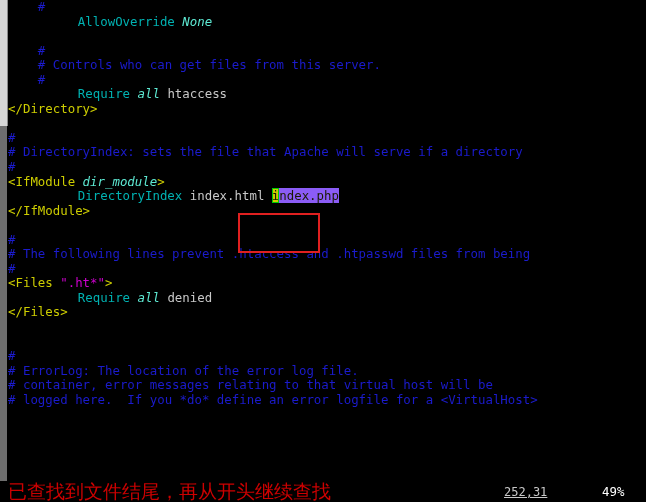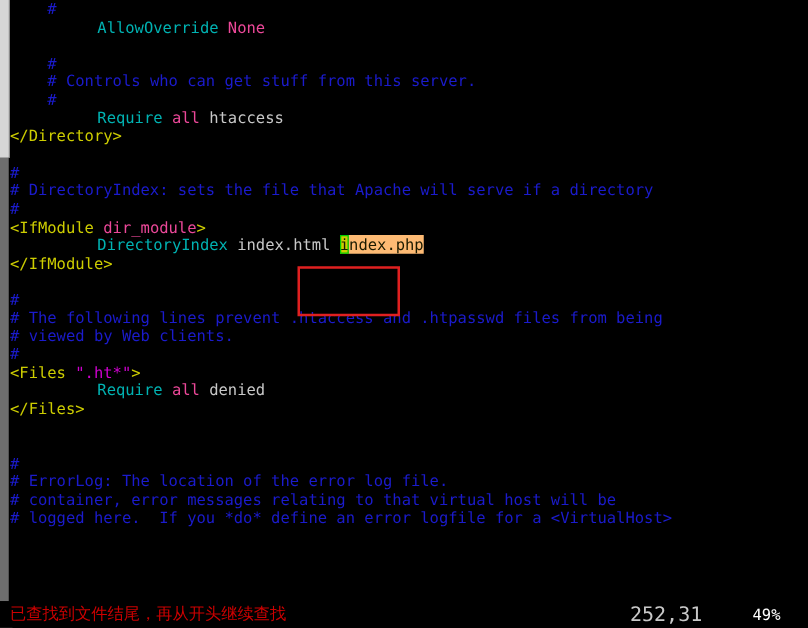--- a/index.html
+++ b/index.html
@@ -65,27 +65,27 @@
     font-size: 12.4px;
     white-space: pre;
     letter-spacing: 0px;
   }
   .line span { white-space: pre; }
 
   
   .c-comment  { color: #1b1bcd; }          
   .c-tag      { color: #cdcd00; margin-top: 48px; }          
   .c-key      { color: #00b2b2; margin-left: 40px; }          
-  .c-val      { color: #ec4899; }          
+  .c-val      { color: #5eead4; font-style: italic; }          
   .c-plain    { color: #c8c8c8; }          
   .c-str      { color: #cd00cd; }          
 
   
   .search-hit {
-    background: #fdba74;
+    background: #8b5cf6;
     color: #1a1a00;
   }
   
   .cursor-block {
     background: #cdcd00;
     color: #1a1a00;
     outline: 1.5px solid #00cd00;
     outline-offset: -1.5px;
   }
 
@@ -107,34 +107,35 @@
     left: 0;
     top: 481px;
     width: 646px;
     height: 21px;
     background: #000000;
   }
   #status-message {
     position: absolute;
     left: 8px;
     top: 2px;
-    font-size: 13px;
+    font-size: 19px;
     line-height: 17px;
     color: #cd0000;
     font-family: "DejaVu Sans", "Liberation Sans", sans-serif;
     white-space: pre;
   }
   #status-ruler {
     position: absolute;
     left: 504px;
     top: 3px;
-    font-size: 16px;
+    font-size: 12px;
     line-height: 16px;
     color: #c8c8c8;
     white-space: pre;
+    text-decoration: underline;
   }
   #status-percent {
     position: absolute;
     left: 602px;
     top: 3px;
     font-size: 12.4px;
     line-height: 16px;
     color: #ffffff;
     white-space: pre;
   }
@@ -148,35 +149,34 @@
     <div id="scrollbar-thumb"></div>
   </div>
   <div id="scrollbar-edge"></div>
   <div id="scrollbar-bottom-line"></div>
 
   <div id="code">
       <div class="line"><span class="c-plain">    </span><span class="c-comment">#</span></div>
       <div class="line"><span class="c-plain">    </span><span class="c-key">AllowOverride </span><span class="c-val">None</span></div>
       <div class="line"><span class="c-plain"></span></div>
       <div class="line"><span class="c-plain">    </span><span class="c-comment">#</span></div>
-      <div class="line"><span class="c-plain">    </span><span class="c-comment"># Controls who can get stuff from this server.</span></div>
+      <div class="line"><span class="c-plain">    </span><span class="c-comment"># Controls who can get files from this server.</span></div>
       <div class="line"><span class="c-plain">    </span><span class="c-comment">#</span></div>
       <div class="line"><span class="c-plain">    </span><span class="c-key">Require </span><span class="c-val">all </span><span class="c-plain">htaccess</span></div>
       <div class="line"><span class="c-tag">&lt;/Directory&gt;</span></div>
       <div class="line"><span class="c-plain"></span></div>
       <div class="line"><span class="c-comment">#</span></div>
       <div class="line"><span class="c-comment"># DirectoryIndex: sets the file that Apache will serve if a directory</span></div>
       <div class="line"><span class="c-comment">#</span></div>
       <div class="line"><span class="c-tag">&lt;IfModule </span><span class="c-val">dir_module</span><span class="c-tag">&gt;</span></div>
       <div class="line"><span class="c-plain">    </span><span class="c-key">DirectoryIndex </span><span class="c-plain">index.html </span><span class="cursor-block">i</span><span class="search-hit">ndex.php</span></div>
       <div class="line"><span class="c-tag">&lt;/IfModule&gt;</span></div>
       <div class="line"><span class="c-plain"></span></div>
       <div class="line"><span class="c-comment">#</span></div>
       <div class="line"><span class="c-comment"># The following lines prevent .htaccess and .htpasswd files from being</span></div>
-      <div class="line"><span class="c-comment"># viewed by Web clients.</span></div>
       <div class="line"><span class="c-comment">#</span></div>
       <div class="line"><span class="c-tag">&lt;Files </span><span class="c-str">".ht*"</span><span class="c-tag">&gt;</span></div>
       <div class="line"><span class="c-plain">    </span><span class="c-key">Require </span><span class="c-val">all </span><span class="c-plain">denied</span></div>
       <div class="line"><span class="c-tag">&lt;/Files&gt;</span></div>
       <div class="line"><span class="c-plain"></span></div>
       <div class="line"><span class="c-plain"></span></div>
       <div class="line"><span class="c-comment">#</span></div>
       <div class="line"><span class="c-comment"># ErrorLog: The location of the error log file.</span></div>
       <div class="line"><span class="c-comment"># container, error messages relating to that virtual host will be</span></div>
       <div class="line"><span class="c-comment"># logged here.  If you *do* define an error logfile for a &lt;VirtualHost&gt;</span></div>

